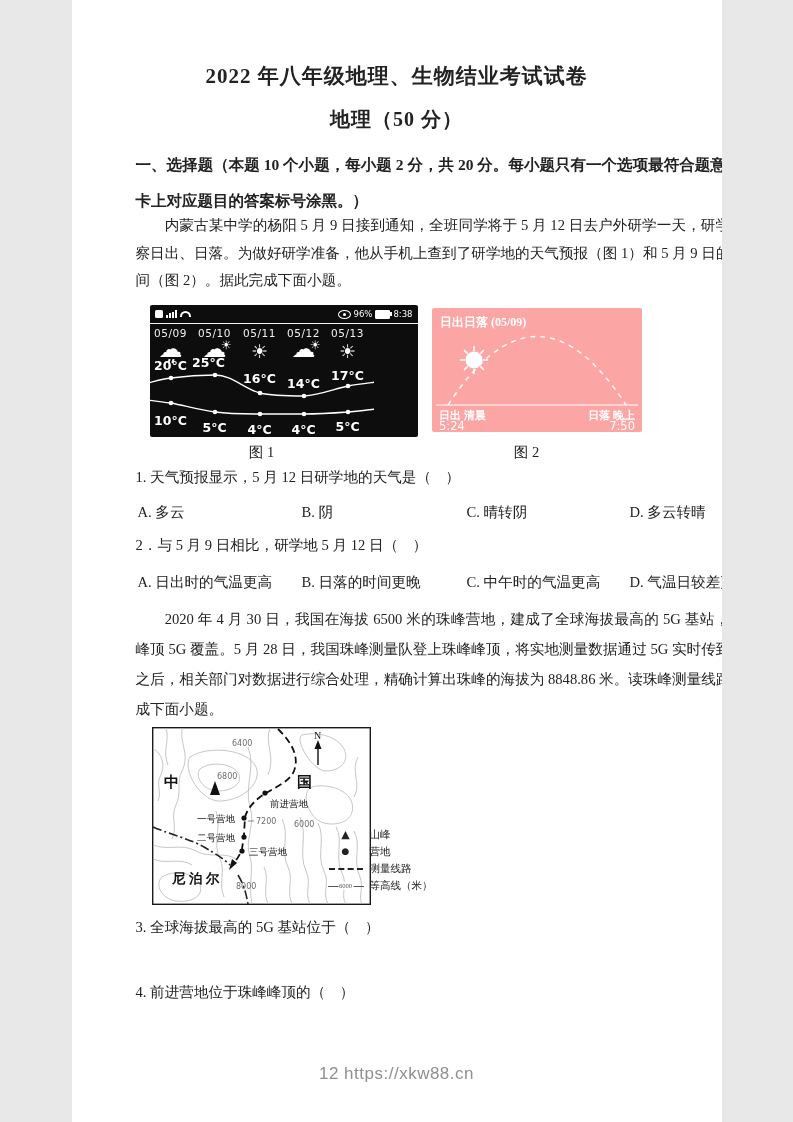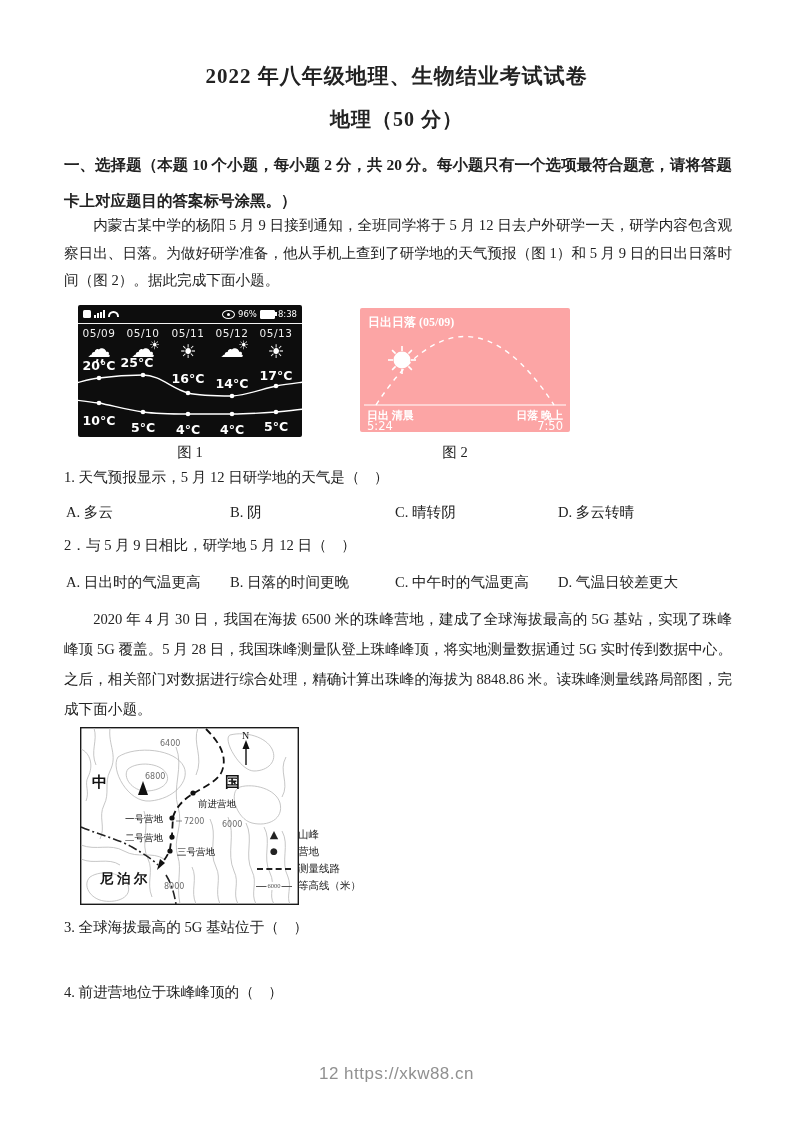--- a/index.html
+++ b/index.html
@@ -1,36 +1,36 @@
 <!DOCTYPE html>
 <html><head>
 <meta charset="utf-8">
 <style>
   html,body{margin:0;padding:0;background:#e8e8e8;}
-  .page{position:relative;width:793px;height:1122px;background:#fff;margin:0 auto;
+  .page{position:relative;width:650px;height:1122px;background:#fff;margin:0 auto;
         font-family:"Liberation Serif", serif;color:#222;overflow:hidden;}
   .abs{position:absolute;}
   .ctr{text-align:center;width:100%;}
   .title{top:62px;font-size:21px;font-weight:bold;letter-spacing:1px;}
   .subtitle{top:106px;font-size:20px;font-weight:bold;letter-spacing:1px;}
   .section-heading{left:64px;width:668px;top:147px;font-size:15.5px;font-weight:bold;
         line-height:36px;text-align:justify;}
   .para{left:64px;width:668px;font-size:14.6px;line-height:27.5px;text-align:justify;text-indent:2em;}
   .p1{top:212px;}
   .p2{top:604px;line-height:30px;}
   .qtext{left:64px;width:668px;font-size:14.6px;}
   .opts{left:66px;width:700px;display:grid;grid-template-columns:164px 165px 163px 1fr;font-size:14.6px;}
   .caption{font-size:14.5px;top:443px;}
   .cap1{left:78px;width:224px;text-align:center;}
   .cap2{left:350px;width:210px;text-align:center;}
   .footer{top:1064px;font-family:"Liberation Sans",sans-serif;font-size:17px;color:#909090;letter-spacing:.5px;}
 
   
   .fig1{left:78px;top:305px;width:224px;height:132px;background:#0d0d0d;border-radius:2px;
-        font-family:"DejaVu Sans",sans-serif;color:#fff;}
+        font-family:"DejaVu Sans",sans-serif;color:#fff;padding-left:44px;}
   .f1-status{position:absolute;top:0;left:0;right:0;height:19px;display:flex;align-items:center;
         justify-content:space-between;padding:0 5px;border-bottom:1px solid #f2f2f2;box-sizing:border-box;
         font-size:8.5px;color:#fff;}
   .sbg{display:flex;align-items:center;gap:3px;}
   .sb-chip{width:8px;height:8px;background:#fff;border-radius:1.5px;display:inline-block;}
   .sb-signal{display:inline-flex;align-items:flex-end;gap:1px;height:8px;}
   .sb-signal i{display:inline-block;width:2px;background:#fff;}
   .sb-signal i:nth-child(1){height:3px;} .sb-signal i:nth-child(2){height:5px;}
   .sb-signal i:nth-child(3){height:6px;} .sb-signal i:nth-child(4){height:8px;}
   .sb-wifi{width:11px;height:6px;overflow:hidden;display:inline-block;}

